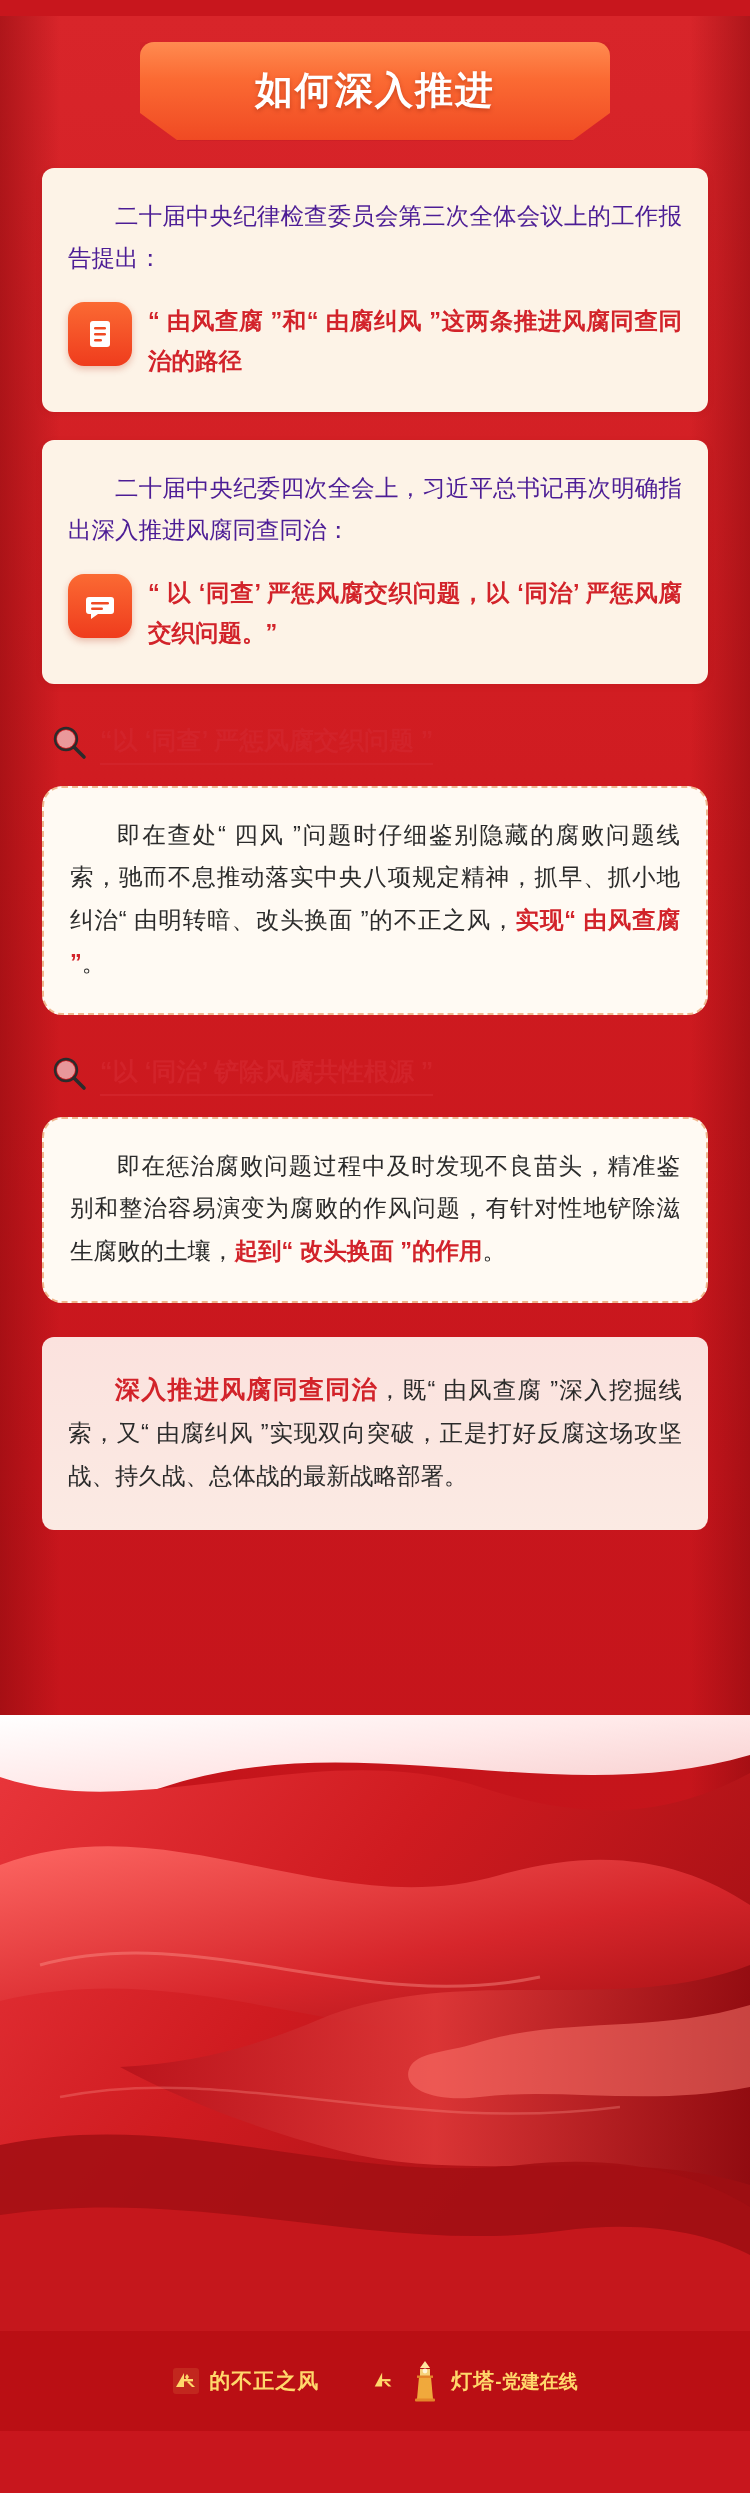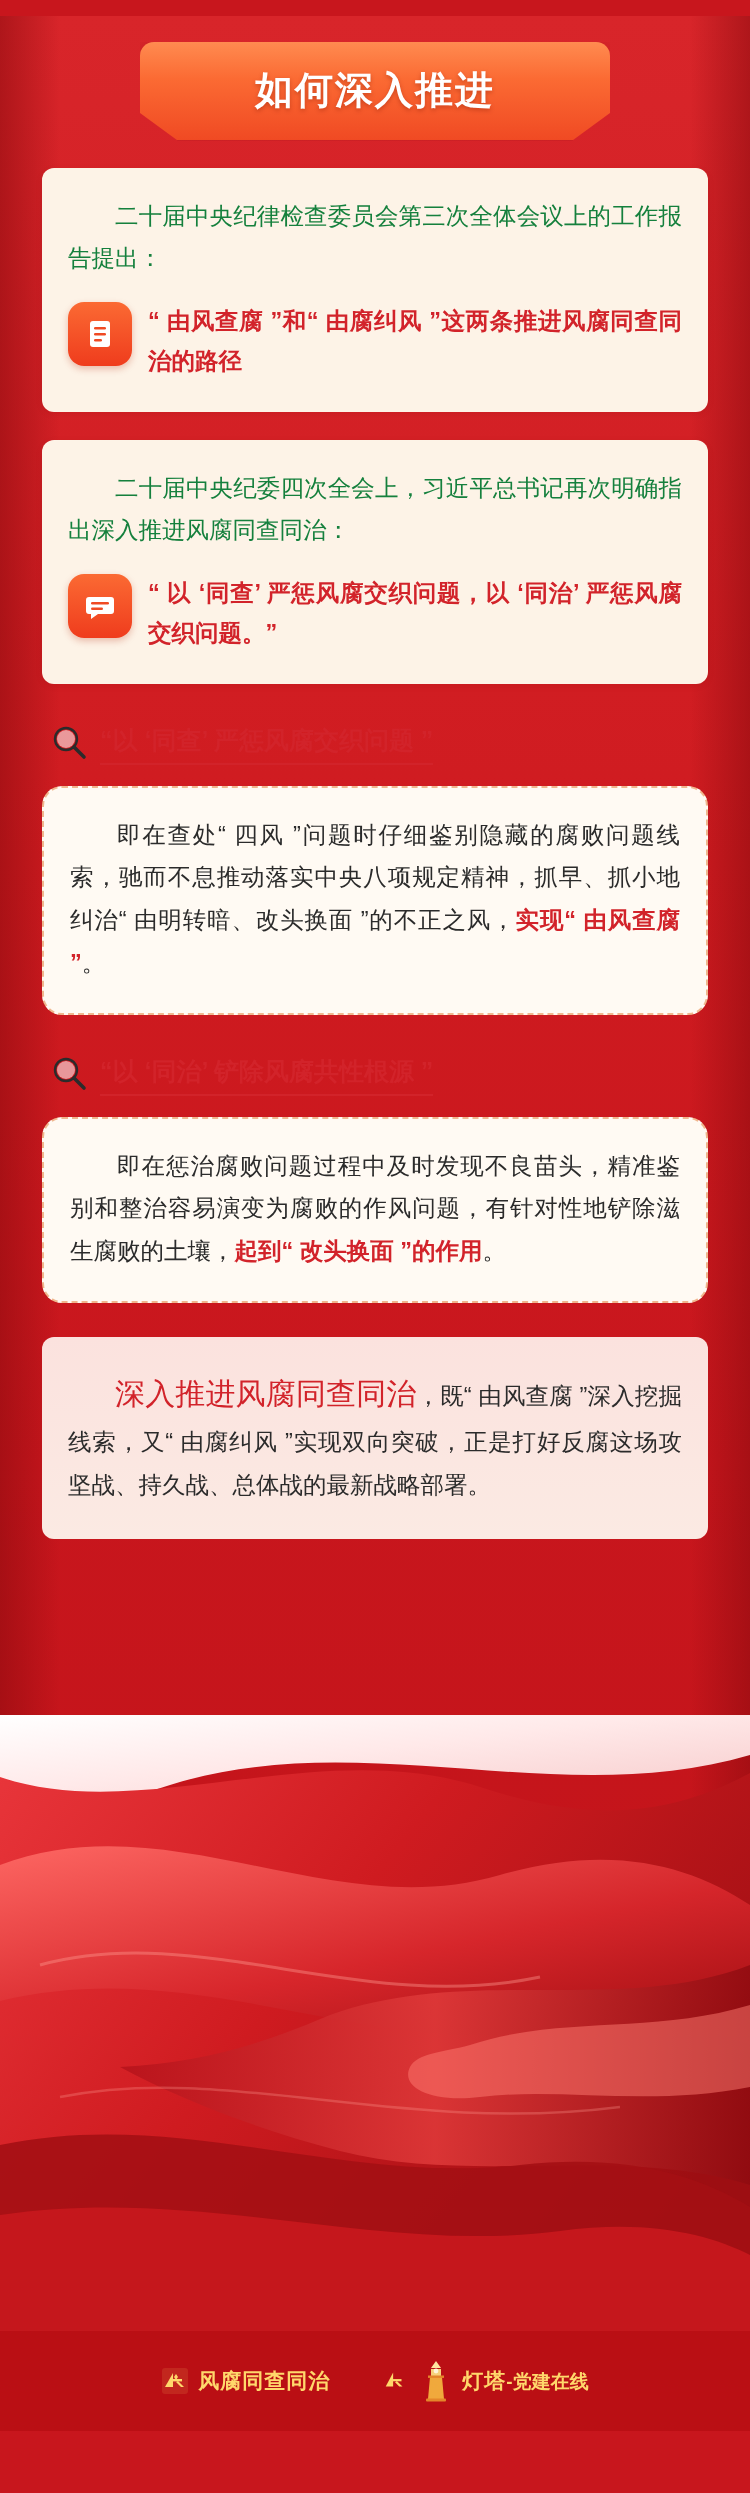--- a/index.html
+++ b/index.html
@@ -57,21 +57,21 @@
     margin-top: 28px;
     padding: 28px 26px 30px;
   }
   .card-cream {
     background: #fdf3e7;
     box-shadow: 0 2px 6px rgba(120,10,10,.12);
   }
   .card p.body {
     font-size: 23.5px;
     line-height: 1.78;
-    color: #15803d;
+    color: #4c1d95;
     text-align: justify;
     text-indent: 2em;
   }
 
   
   .quote-row {
     display: flex;
     align-items: flex-start;
     margin-top: 22px;
     justify-content: center;
@@ -143,22 +143,22 @@
   }
   .card-conclusion p {
     font-size: 23.5px;
     line-height: 1.82;
     color: #2b2b2b;
     text-align: justify;
     text-indent: 2em;
   }
   .card-conclusion .lead {
     color: #d2232a;
-    font-weight: normal;
-    font-size: 30px;
+    font-weight: bold;
+    font-size: 25px;
   }
 
   
   .ribbon {
     position: absolute;
     left: 0;
     right: 0;
     bottom: 96px;
     height: 620px;
     overflow: hidden;
@@ -323,21 +323,21 @@
     <div class="logo-group">
       <span class="emblem">
         <svg width="28" height="28" viewBox="0 0 28 28" aria-hidden="true">
           <rect x="1" y="1" width="26" height="26" rx="3" fill="#ffd86b" opacity="0.12"></rect>
           <path d="M4 20 L12 6 L12 20 Z" fill="#ffd86b"></path>
           <path d="M9 12 h12 v2.4 h-12 z" fill="#ffd86b"></path>
           <path d="M15 7 l2 3 l-2 3 l-2 -3 z" fill="#ffd86b"></path>
           <path d="M17 14 l6 6 l-3 0 l-5 -5 z" fill="#ffd86b"></path>
         </svg>
       </span>
-      <span class="logo-text">风腐同查同治</span>
+      <span class="logo-text">的不正之风</span>
     </div>
     <div class="logo-group">
       <span class="emblem">
         <svg width="26" height="26" viewBox="0 0 28 28" aria-hidden="true">
           <path d="M4 21 L12 6 L12 21 Z" fill="#ffd86b"></path>
           <path d="M9 13 h12 v2.4 h-12 z" fill="#ffd86b"></path>
           <path d="M16 15 l6 6 l-3.4 0 l-4.6 -4.6 z" fill="#ffd86b"></path>
         </svg>
       </span>
       <span class="tower">

